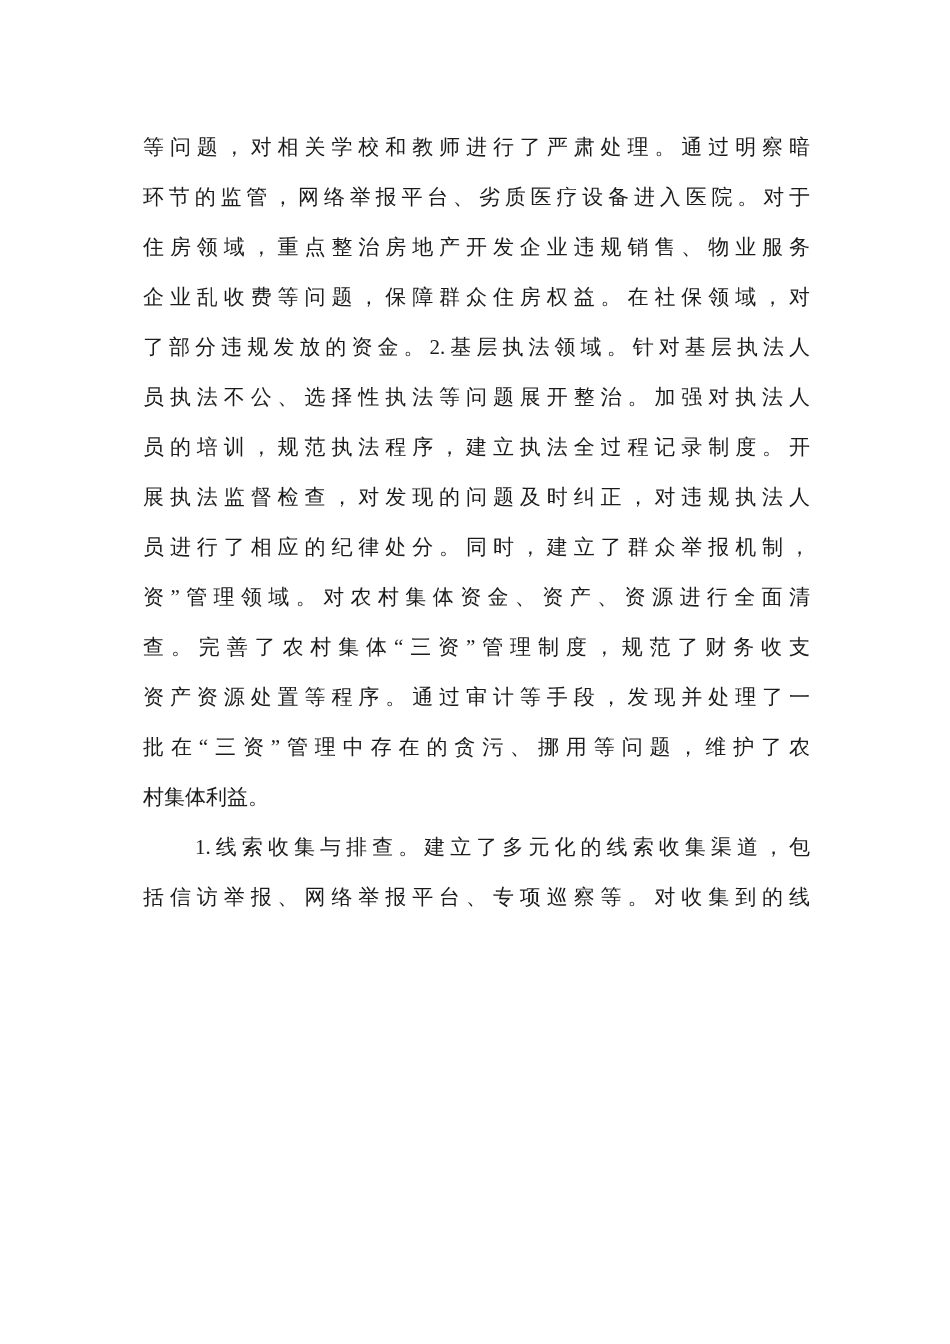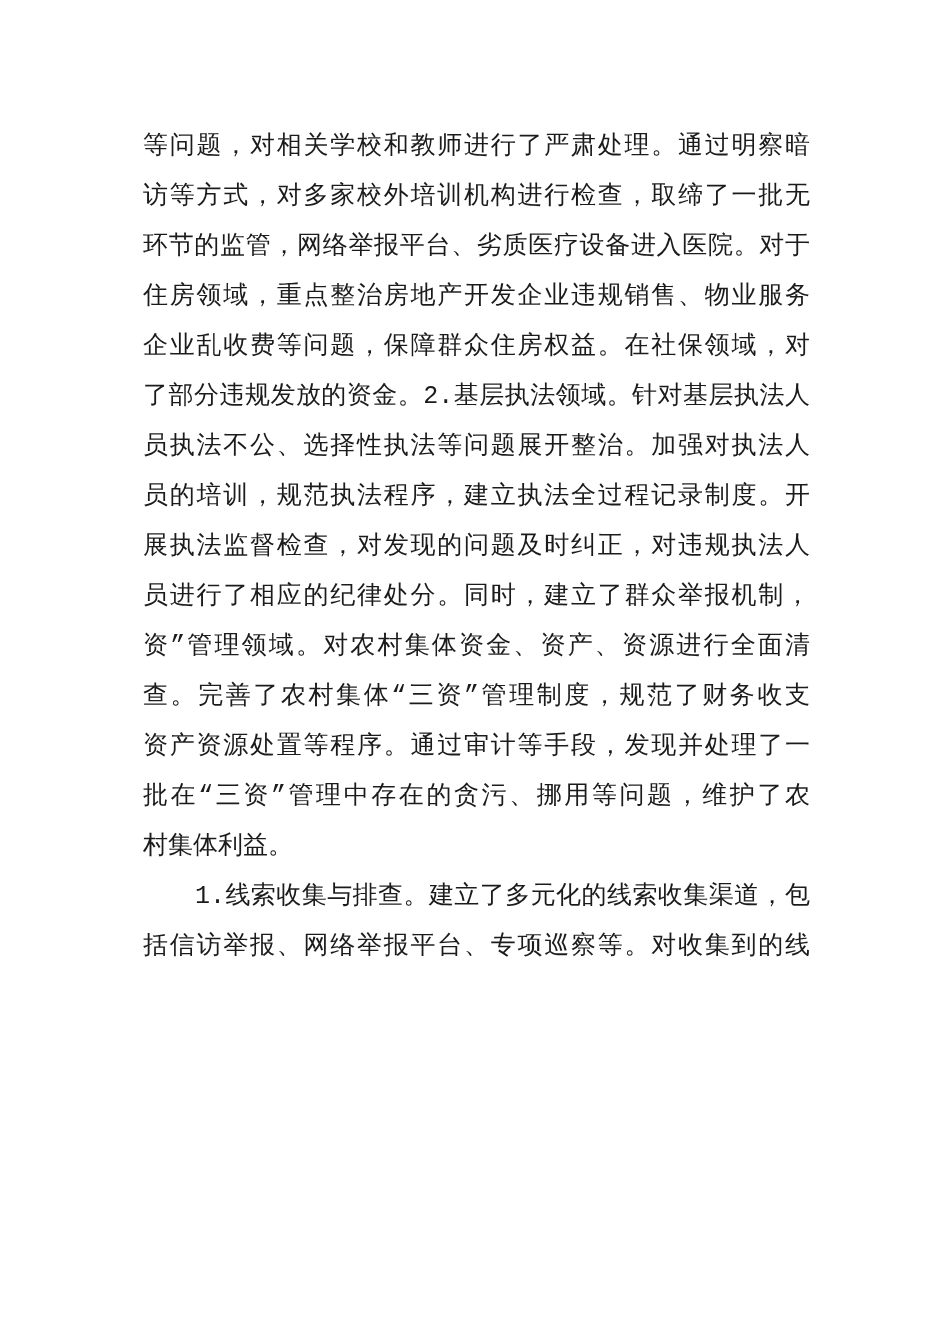--- a/index.html
+++ b/index.html
@@ -22,44 +22,42 @@
     height: 1344px;
     background: #ffffff;
   }
   .text-block {
     position: absolute;
     left: 143px;
     top: 122px;
     width: 667px;
   }
   .line {
-    font-size: 25px;
+    font-size: 21px;
     line-height: 50px;
     height: 50px;
     color: #1b1b1b;
     text-align: left;
     white-space: normal;
-    font-family: Liberation Mono, monospace;
   }
   .line.fill {
     text-align: justify;
     text-align-last: justify;
     text-justify: inter-character;
   }
   .line.indent {
     text-indent: 52px;
   }
 </style>
 </head>
 <body>
 
 <div class="page">
   <div class="text-block">
       <div class="line fill">等问题，对相关学校和教师进行了严肃处理。通过明察暗</div>
-      <div class="line fill">访等方式，对多家校外培训机构进行检查，取缔了一批无</div>
       <div class="line fill">环节的监管，网络举报平台、劣质医疗设备进入医院。对于</div>
       <div class="line fill">住房领域，重点整治房地产开发企业违规销售、物业服务</div>
       <div class="line fill">企业乱收费等问题，保障群众住房权益。在社保领域，对</div>
       <div class="line fill">了部分违规发放的资金。2.基层执法领域。针对基层执法人</div>
       <div class="line fill">员执法不公、选择性执法等问题展开整治。加强对执法人</div>
       <div class="line fill">员的培训，规范执法程序，建立执法全过程记录制度。开</div>
       <div class="line fill">展执法监督检查，对发现的问题及时纠正，对违规执法人</div>
       <div class="line fill">员进行了相应的纪律处分。同时，建立了群众举报机制，</div>
       <div class="line fill">资”管理领域。对农村集体资金、资产、资源进行全面清</div>
       <div class="line fill">查。完善了农村集体“三资”管理制度，规范了财务收支</div>

